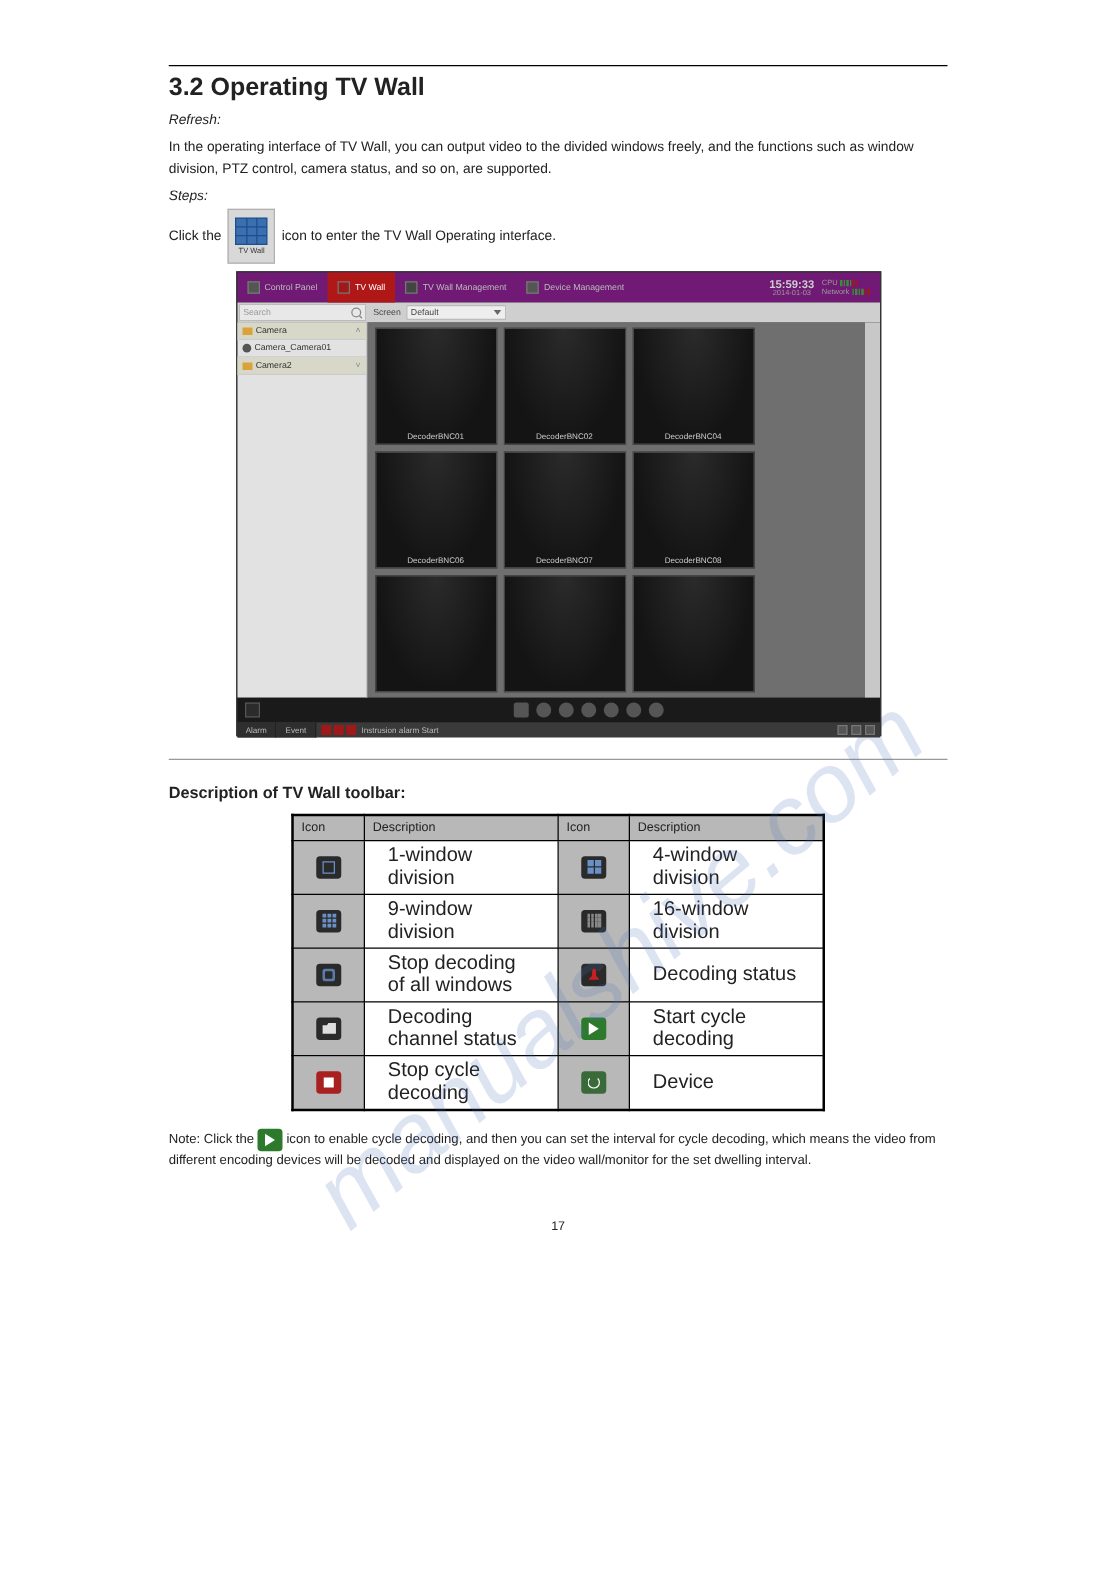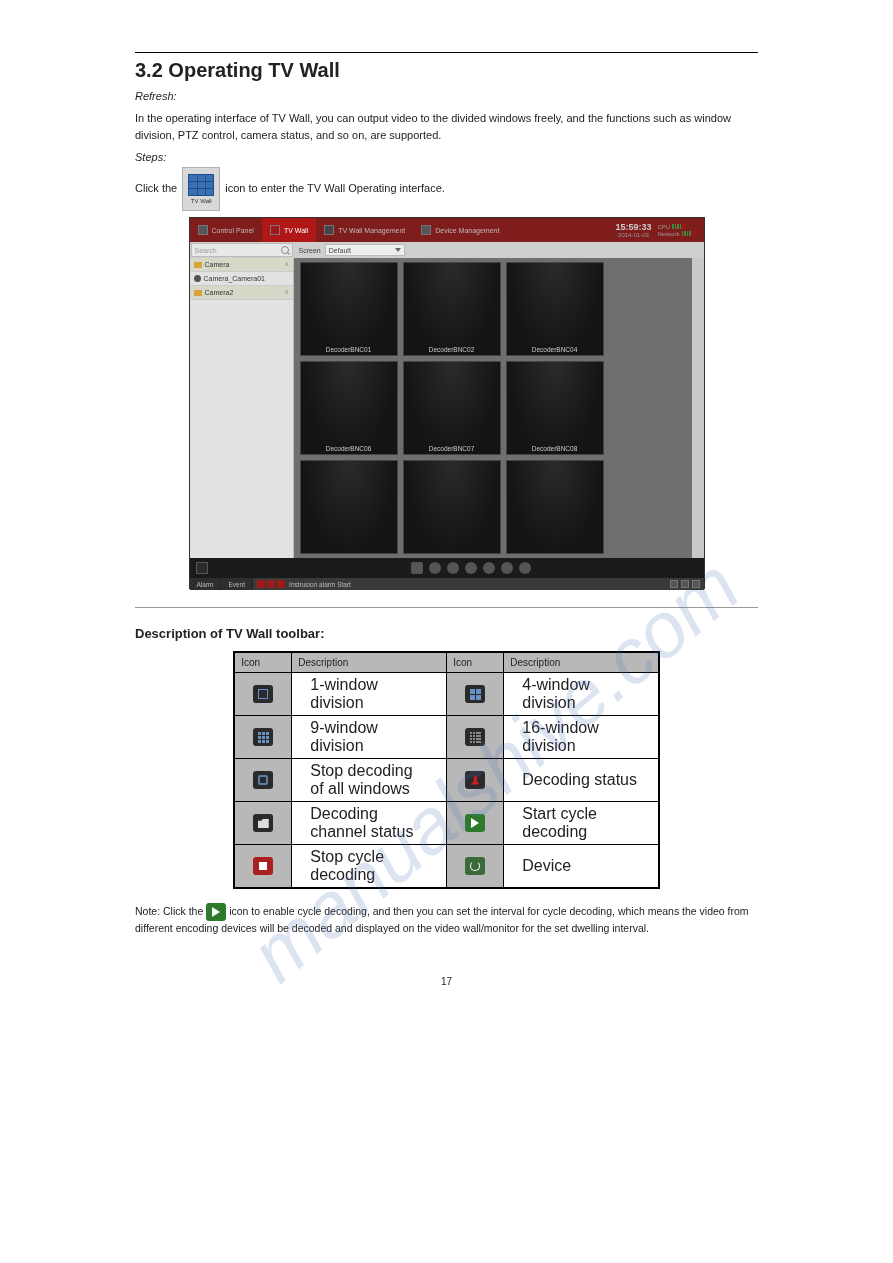--- a/index.html
+++ b/index.html
@@ -10,21 +10,21 @@
   .section-num { font-size: 20px; font-weight: 700; margin-bottom: 8px; }
   .purpose { font-size: 11px; font-style: italic; margin-bottom: 8px; }
   .body-text { font-size: 11px; line-height: 1.5; margin-bottom: 6px; }
   .steps { font-size: 11px; font-style: italic; margin: 8px 0 4px 0; }
   .step-line { font-size: 11px; margin-bottom: 4px; }
   .icon-block { width: 38px; height: 44px; background: #d8d8d8; display: inline-flex; flex-direction: column; align-items: center; justify-content: center; border: 1px solid #b0b0b0; vertical-align: middle; margin: 0 2px; }
   .icon-block .grid9 { width: 26px; height: 22px; display: grid; grid-template-columns: repeat(3,1fr); grid-template-rows: repeat(3,1fr); gap: 1px; background: #1a4f8f; padding: 1px; }
   .icon-block .grid9 div { background: #3b6faf; }
   .icon-block .lbl { font-size: 6px; color: #333; margin-top: 2px; }
   .screenshot { width: 516px; height: 372px; margin: 6px auto 18px auto; background: #2e2e2e; position: relative; border: 1px solid #333; }
-  .titlebar { height: 24px; background: #7f1d1d; display: flex; align-items: center; color: #bbb; font-size: 7px; }
+  .titlebar { height: 24px; background: #701a75; display: flex; align-items: center; color: #bbb; font-size: 7px; }
   .tb-seg { height: 24px; display: flex; align-items: center; padding: 0 8px; gap: 4px; }
   .tb-red { background: #b01818; color: #fff; }
   .tb-icon { width: 10px; height: 10px; background: #555; border: 1px solid #777; }
   .tb-icon.red { background: #a01818; }
   .tb-icon.grid { background: #444; }
   .tb-right { margin-left: auto; display: flex; align-items: center; gap: 6px; padding-right: 8px; }
   .tb-clock { text-align: center; line-height: 1; }
   .tb-clock .t1 { font-size: 9px; font-weight: 700; color: #ccc; }
   .tb-clock .t2 { font-size: 6px; color: #999; }
   .tb-meters { font-size: 6px; color: #999; display: flex; flex-direction: column; gap: 1px; }

